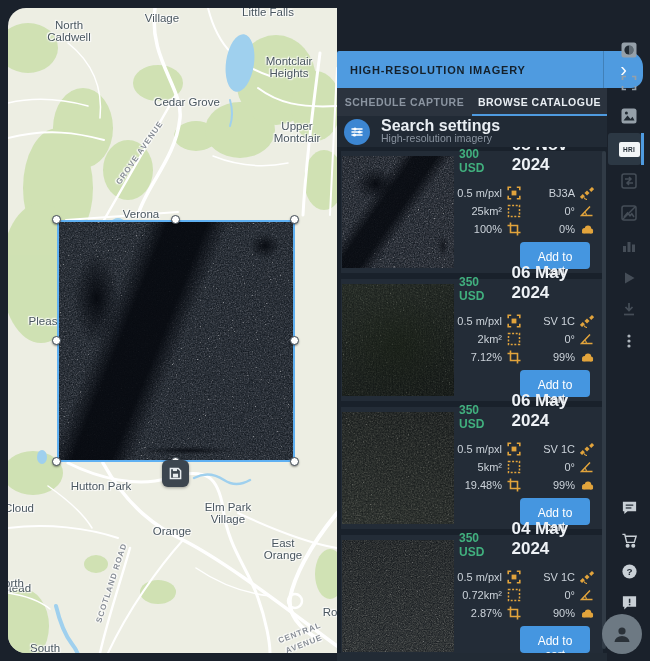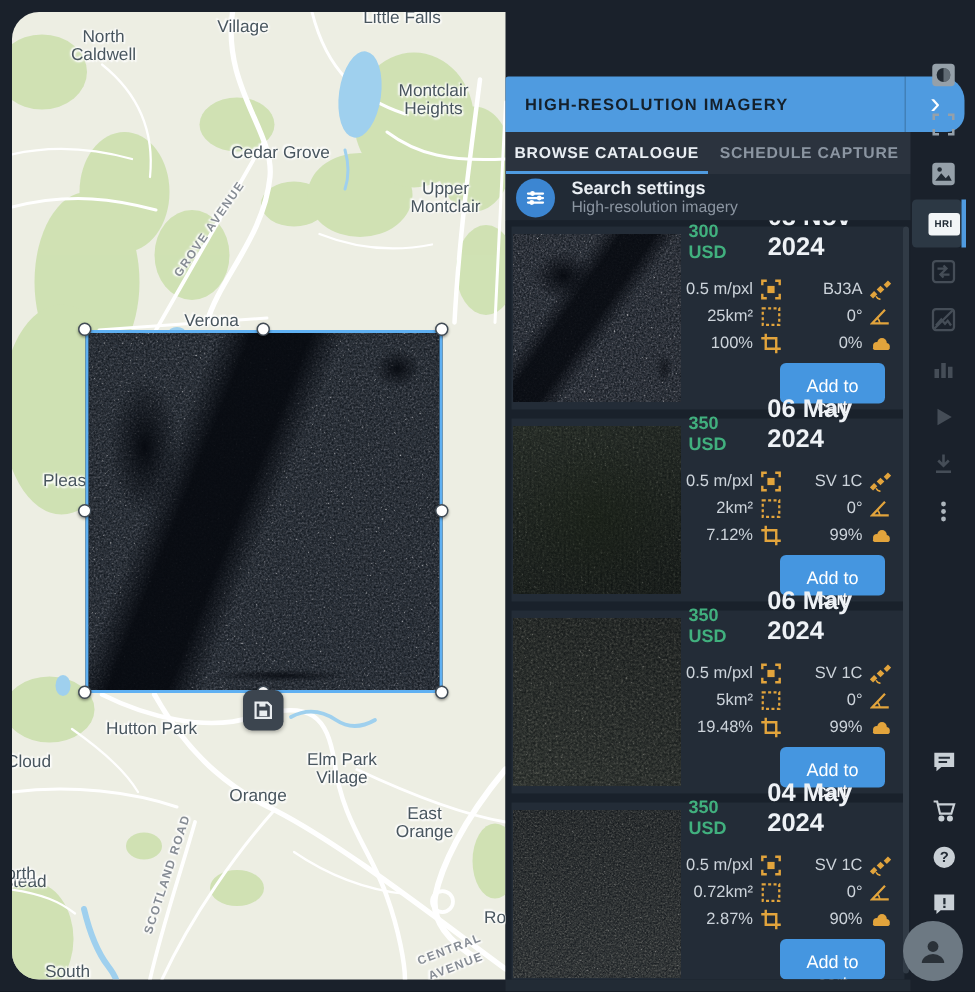--- a/index.html
+++ b/index.html
@@ -41,21 +41,21 @@
        padding:0;}
   #tabs{position:absolute;left:0;top:47px;width:270px;height:28px;background:#2b333e;display:flex;}
   .tab{flex:1;border:none;background:transparent;color:#8b95a1;font-size:10.5px;font-weight:bold;
        letter-spacing:.5px;cursor:pointer;padding:0;}
   .tab.active{color:#e9eef3;box-shadow:inset 0 -2px 0 #4f9be0;}
   #search-row{position:absolute;left:0;top:75px;width:270px;height:31px;background:#212a35;
        display:flex;align-items:center;cursor:pointer;}
   #search-icon-circle{width:26px;height:26px;border-radius:50%;background:#3c86d2;margin-left:7px;
        display:flex;align-items:center;justify-content:center;flex:none;}
   #search-texts{margin-left:11px;}
-  #search-title{font-size:12px;font-weight:bold;color:#e9eef3;line-height:13px;}
+  #search-title{font-size:16px;font-weight:bold;color:#e9eef3;line-height:13px;}
   #search-sub{font-size:10.5px;color:#8b95a1;line-height:12px;}
 
   #results{position:absolute;left:0;top:106px;width:270px;height:506px;background:#19212b;
        overflow:hidden;}
   .card{position:relative;height:122px;margin:4px 4px 6px 4px;background:#232c37;cursor:pointer;}
   .thumb{position:absolute;left:1px;top:5px;width:112px;height:112px;background:#0b1016;
        overflow:hidden;}
   .v1{background:
      radial-gradient(closest-side at 30% 25%, rgba(6,9,15,.95), rgba(6,9,15,0) 60%),
      linear-gradient(125deg, rgba(6,9,15,0) 30%, rgba(6,9,15,.85) 38% 50%, rgba(6,9,15,0) 58%),
@@ -266,22 +266,22 @@
     </button>
   </div>
 
   <div id="panel">
     <div id="panel-header">
       <span id="panel-title">HIGH-RESOLUTION IMAGERY</span>
       <button id="panel-collapse"><span>›</span></button>
     </div>
 
     <div id="tabs">
+      <button class="tab">SCHEDULE CAPTURE</button>
       <button class="tab active">BROWSE CATALOGUE</button>
-      <button class="tab">SCHEDULE CAPTURE</button>
     </div>
 
     <div id="search-row">
       <span id="search-icon-circle">
         <svg width="14" height="14" viewBox="0 0 14 14">
           <g stroke="#ffffff" stroke-width="1.5" stroke-linecap="round">
             <line x1="2" y1="4" x2="12" y2="4"></line>
               <line x1="2" y1="7" x2="12" y2="7"></line>
               <line x1="2" y1="10" x2="12" y2="10"></line>
           </g>

